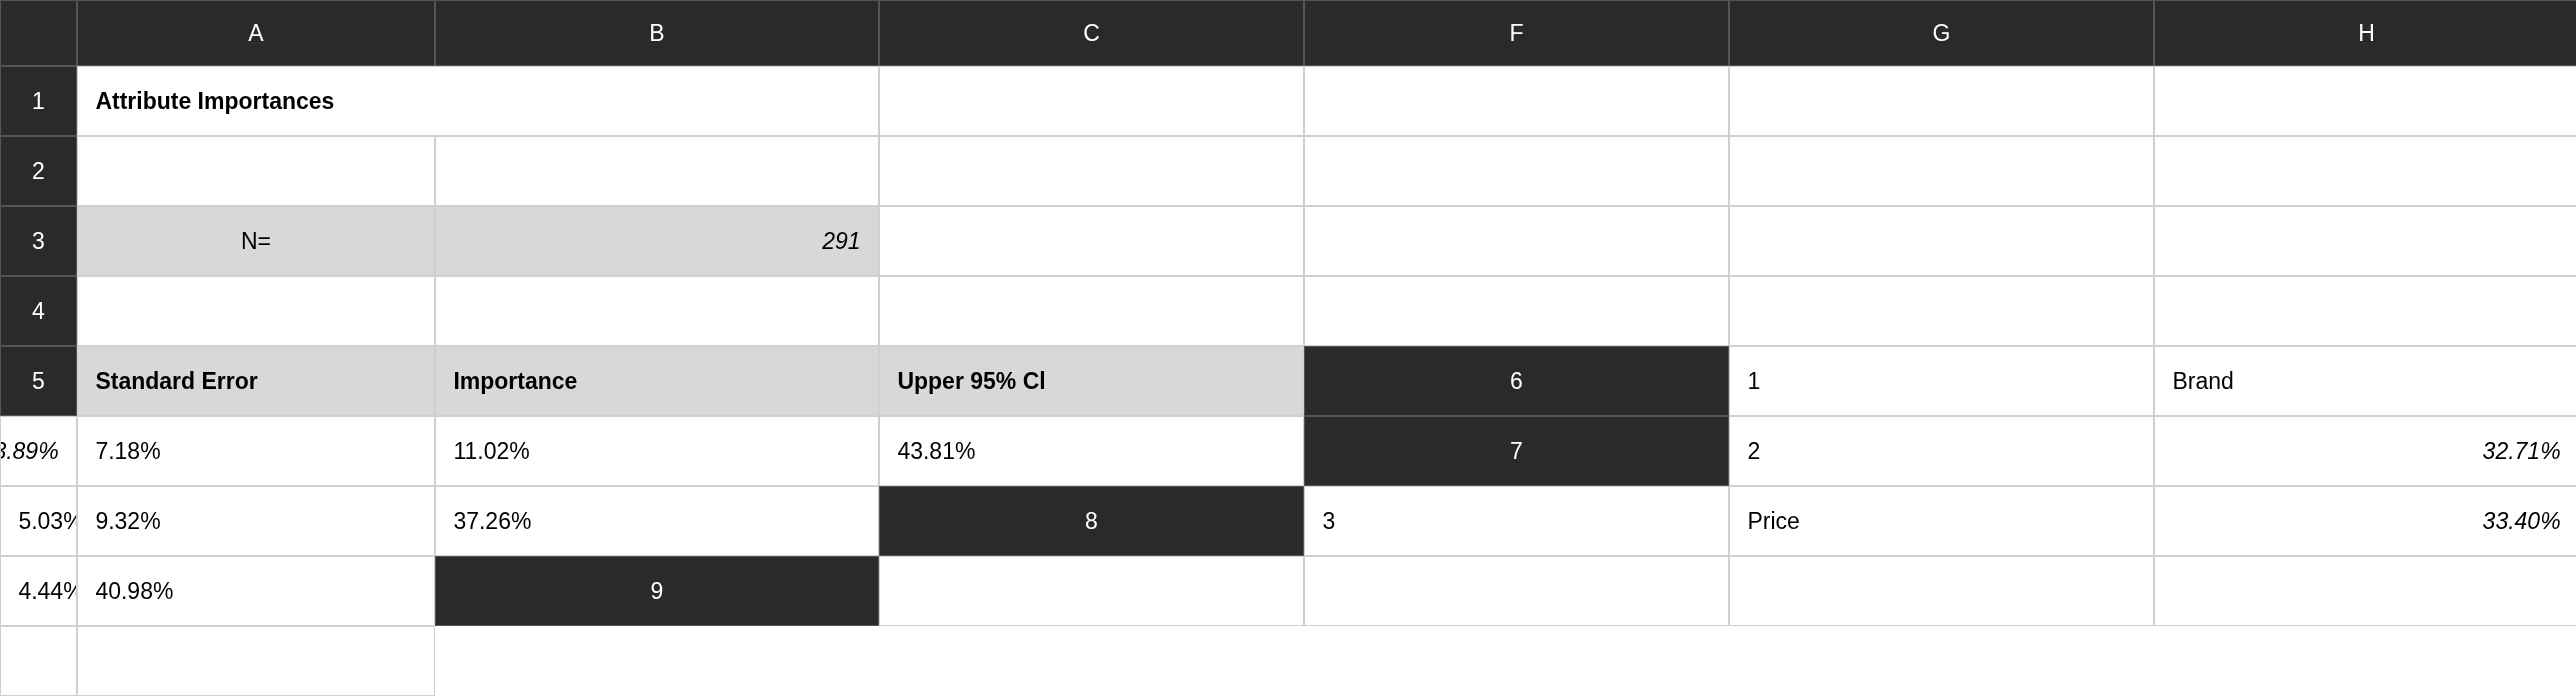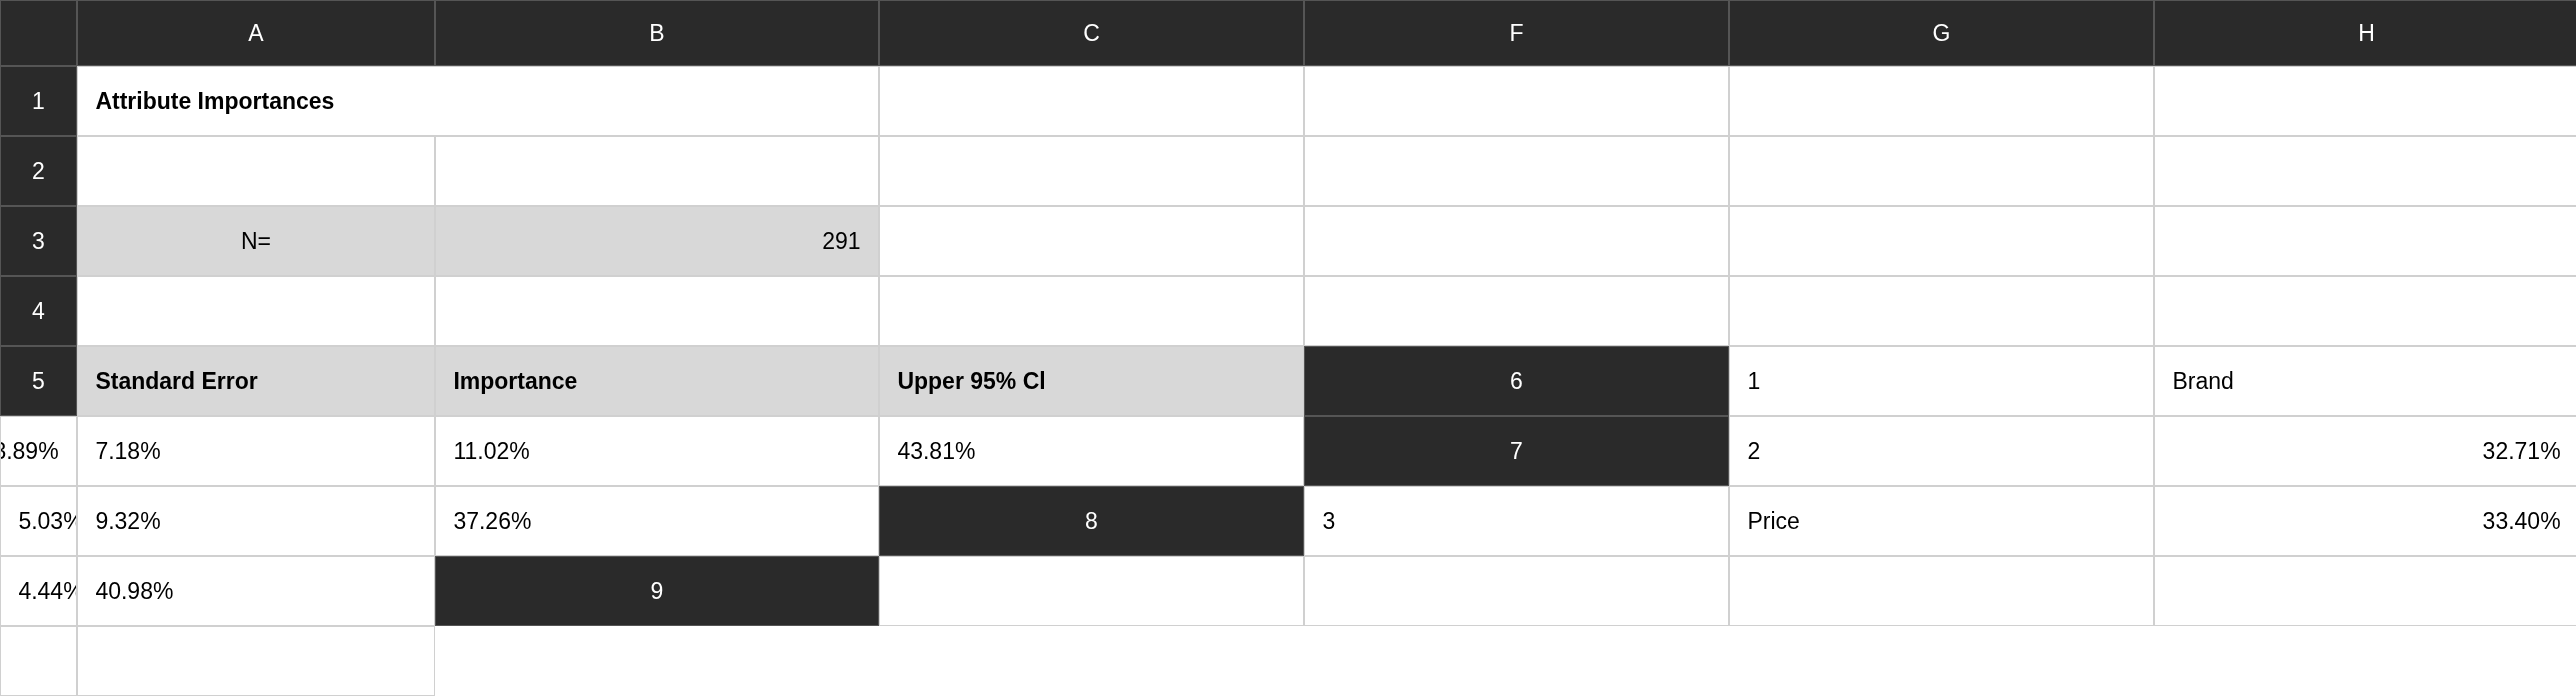--- a/index.html
+++ b/index.html
@@ -61,20 +61,21 @@
     .shaded {
       background: #d8d8d8;
     }
     
     .center {
       justify-content: center;
     }
     
     .right {
       justify-content: flex-end;
+      font-style: italic;
     }
     
     .merged-title {
       grid-column: span 2;
     }
   </style>
 </head>
 <body>
 
 <div class="spreadsheet">

